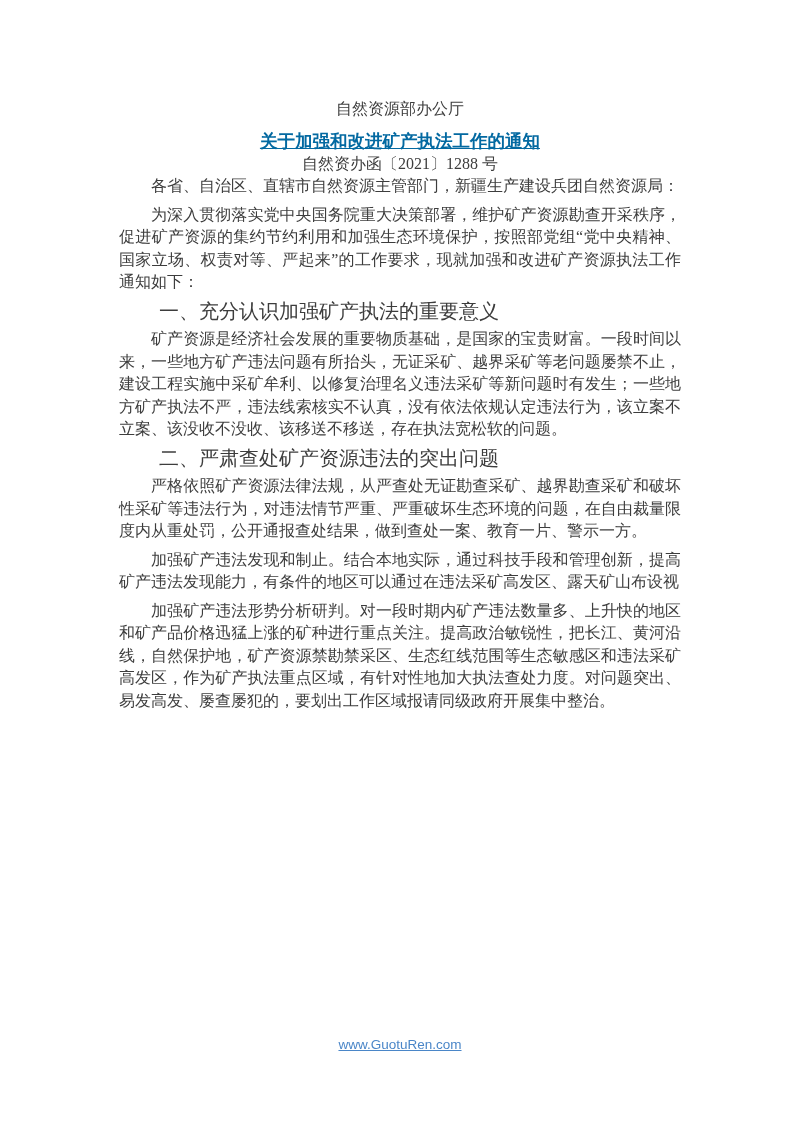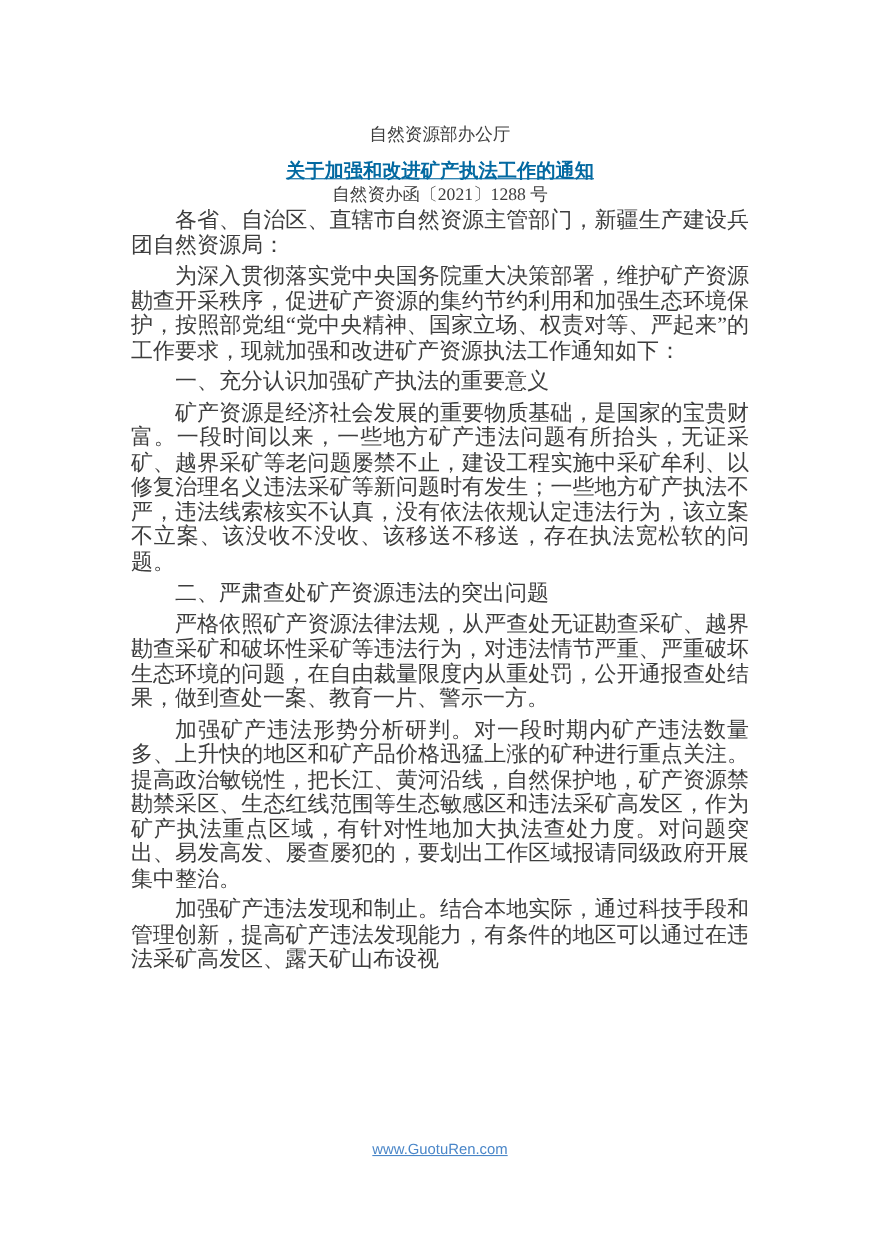--- a/index.html
+++ b/index.html
@@ -11,21 +11,21 @@
     position: relative;
     width: 800px;
     height: 1132px;
     background: #ffffff;
     overflow: hidden;
     font-family: "Liberation Serif", "DejaVu Serif", serif;
     color: #3d3d3d;
   }
   .content {
     position: absolute;
-    top: 112px;
+    top: 98px;
     left: 119px;
     width: 562px;
   }
   .org-line {
     text-align: center;
     font-size: 16px;
     line-height: 22px;
     color: #3d3d3d;
   }
   .doc-title {
@@ -43,21 +43,21 @@
     text-align: center;
     font-size: 16px;
     line-height: 22px;
     color: #3d3d3d;
   }
   .salutation {
     margin-top: 38px;
   }
   .para {
     margin: 0 0 6px 0;
-    font-size: 20px;
+    font-size: 16px;
     line-height: 22.5px;
     text-align: justify;
     text-indent: 2em;
     color: #3d3d3d;
     word-break: break-all;
   }
   .sec-heading {
     margin: 0 0 6px 0;
     font-size: 20px;
     line-height: 22.5px;
@@ -109,22 +109,22 @@
 
     <p class="para">矿产资源是经济社会发展的重要物质基础，是国家的宝贵财富。一段时间以来，一些地方矿产违法问题有所抬头，无证采矿、越界采矿等老问题屡禁不止，建设工程实施中采矿牟利、以修复治理名义违法采矿等新问题时有发生；一些地方矿产执法不严，违法线索核实不认真，没有依法依规认定违法行为，该立案不立案、该没收不没收、该移送不移送，存在执法宽松软的问题。</p>
 
 
     <p class="sec-heading">二、严肃查处矿产资源违法的突出问题</p>
 
     <p class="para">严格依照矿产资源法律法规，从严查处无证勘查采矿、越界勘查采矿和破坏性采矿等违法行为，对违法情节严重、严重破坏生态环境的问题，在自由裁量限度内从重处罚，公开通报查处结果，做到查处一案、教育一片、警示一方。</p>
 
 
 
+    <p class="para">加强矿产违法发现和制止。结合本地实际，通过科技手段和管理创新，提高矿产违法发现能力，有条件的地区可以通过在违法采矿高发区、露天矿山布设视</p>
+
     <p class="para">加强矿产违法形势分析研判。对一段时期内矿产违法数量多、上升快的地区和矿产品价格迅猛上涨的矿种进行重点关注。提高政治敏锐性，把长江、黄河沿线，自然保护地，矿产资源禁勘禁采区、生态红线范围等生态敏感区和违法采矿高发区，作为矿产执法重点区域，有针对性地加大执法查处力度。对问题突出、易发高发、屡查屡犯的，要划出工作区域报请同级政府开展集中整治。</p>
-
-    <p class="para">加强矿产违法发现和制止。结合本地实际，通过科技手段和管理创新，提高矿产违法发现能力，有条件的地区可以通过在违法采矿高发区、露天矿山布设视</p>
 
   </div>
 
   <div class="footer">
     <a class="site-link" href="#">www.GuotuRen.com</a>
   </div>
 </div>
 
 </body></html>

